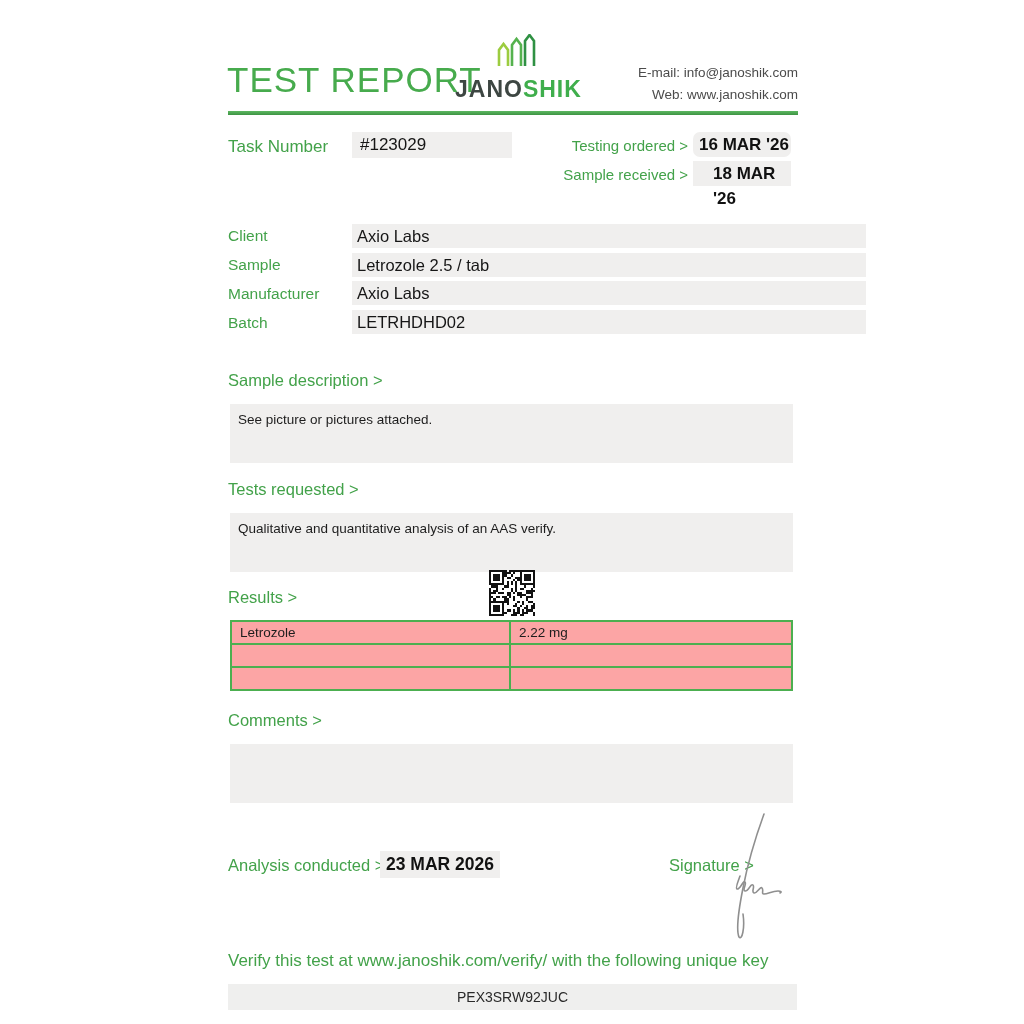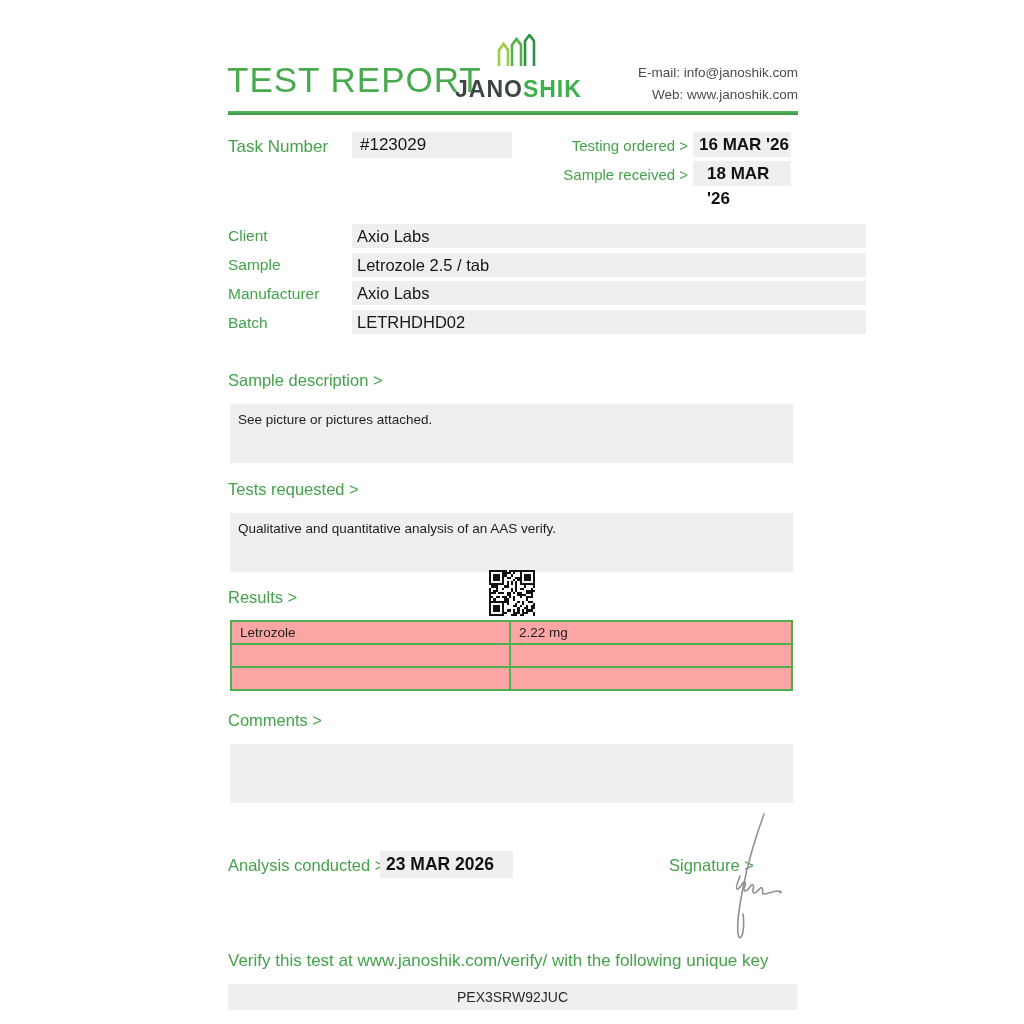--- a/index.html
+++ b/index.html
@@ -27,44 +27,44 @@
 
   .field-label { font-size:17px; color:#43a24a; }
   .field-label-sm { font-size:15px; color:#43a24a; }
   .graybox { background:#f0efee; }
 
   .task-label { left:228px; top:137px; }
   .task-box { left:352px; top:132px; width:160px; height:26px; line-height:26px;
               padding-left:8px; font-size:17px; color:#161616; }
   .ord-label { right:336px; top:137px; }
   .ord-box  { left:693px; top:132px; width:98px; height:25px; line-height:25px;
-              padding-left:6px; font-size:17px; font-weight:700; color:#111; }
+              padding-left:6px; font-size:17px; font-weight:700; color:#111;border-radius:7px; }
   .rec-label { right:336px; top:166px; }
   .rec-box  { left:693px; top:161px; width:98px; height:25px; line-height:25px;
-              padding-left:14px; font-size:17px; font-weight:700; color:#111; }
+              padding-left:20px; font-size:17px; font-weight:700; color:#111; }
 
   .info-label { left:228px; font-size:15.5px; color:#43a24a; }
   .info-box { left:352px; width:514px; height:24px; line-height:24px; padding-left:5px;
               font-size:16.5px; color:#161616; }
 
   .sect-label { left:228px; font-size:16.5px; color:#43a24a; }
   .sect-box { left:230px; width:563px; height:59px; font-size:13.5px; color:#1d1d1d;
               padding:8px 10px 0 8px; }
 
   .qr { left:487px; top:570px; width:50px; height:46px; }
 
   .results-table { left:230px; top:620px; width:563px; border-collapse:collapse; }
   .results-table td {
     border:2px solid #4caf50; height:23px; font-size:13.5px; color:#1d1d1d;
     padding:0 0 0 8px; background:#fca5a5;
   }
   .results-table td.c1 { width:279px; }
 
   .analysis-label { left:228px; top:856px; font-size:16.5px; color:#43a24a; }
-  .analysis-box { left:380px; top:851px; width:133px; height:27px; line-height:27px;
+  .analysis-box { left:380px; top:851px; width:120px; height:27px; line-height:27px;
                   padding-left:6px; font-size:17.5px; font-weight:700; color:#111; }
   .sig-label { left:630px; top:856px; font-size:16.5px; color:#43a24a;margin-left:39px; }
   .sig-svg { left:712px; top:810px; }
 
   .verify-text { left:228px; top:951px; width:572px; font-size:17px; color:#43a24a; }
   .key-box { left:228px; top:984px; width:569px; height:26px; line-height:26px;
              text-align:center; font-size:14px; color:#2a2a2a; background:#efefee; }
 </style>
 </head>
 <body>

